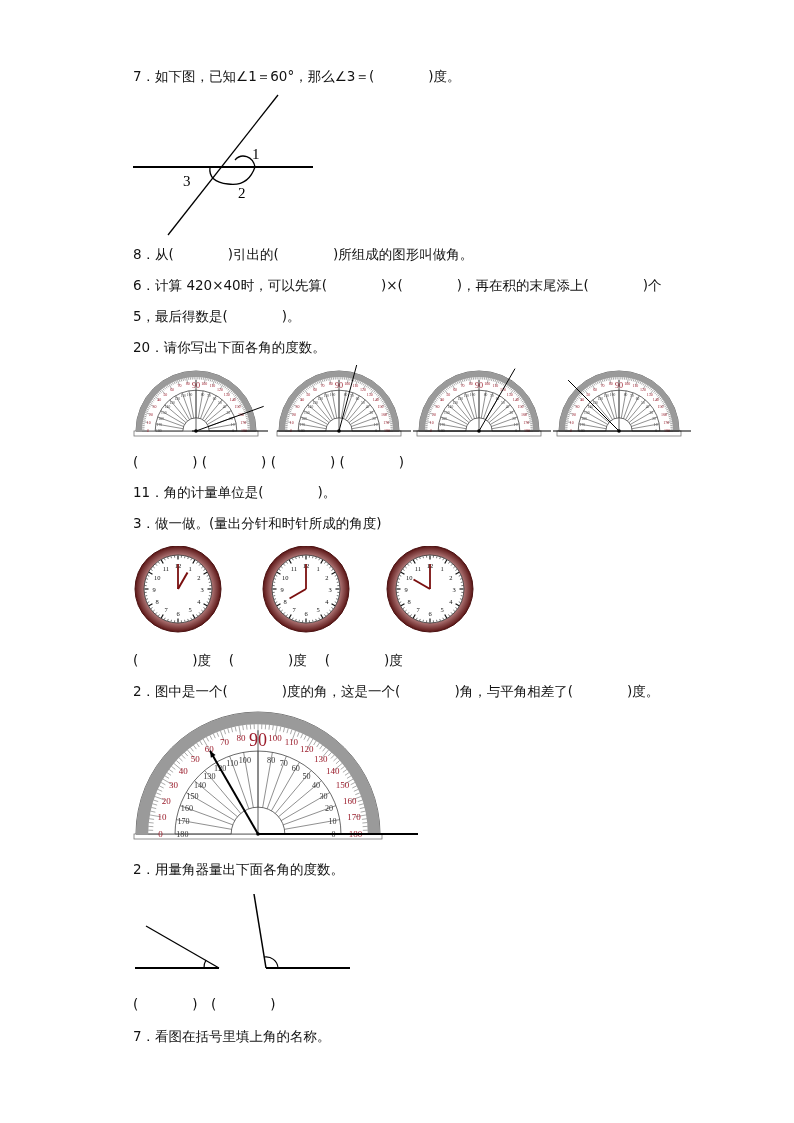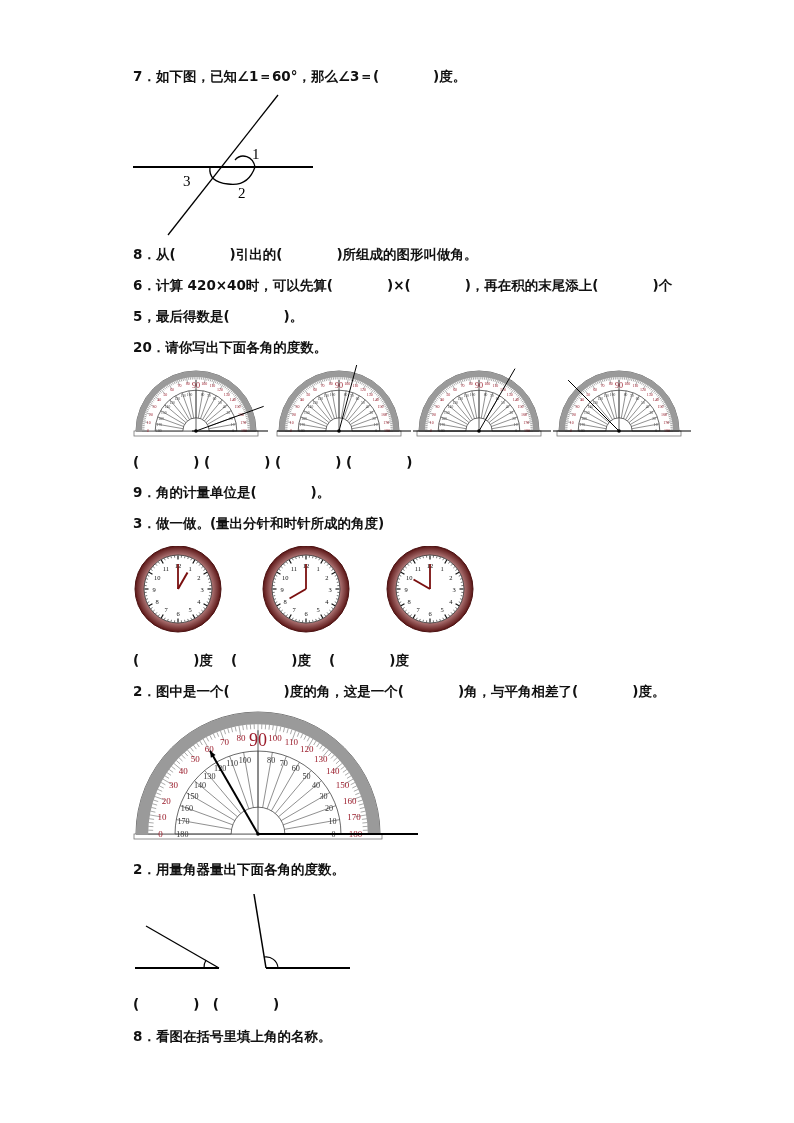--- a/index.html
+++ b/index.html
@@ -1,18 +1,18 @@
 <!DOCTYPE html>
 <html><head>
 <meta charset="utf-8">
 <style>
   html, body { margin: 0; padding: 0; background: #ffffff; }
   body { width: 794px; height: 1123px; position: relative; overflow: hidden;
          font-family: "DejaVu Sans", "Liberation Sans", sans-serif; color: #111; }
-  .line { position: absolute; left: 133px; font-size: 13.5px; line-height: 18px; white-space: pre; font-weight: bold; }
+  .line { position: absolute; left: 133px; font-size: 13.5px; line-height: 18px; white-space: pre; }
   .fig { position: absolute; }
   svg text { font-family: "Liberation Serif", "DejaVu Serif", serif; }
 </style>
 </head>
 <body>
 
 <div class="line" style="top:67px">7．如下图，已知∠1＝60°，那么∠3＝(　　　　)度。</div>
 <svg class="fig" style="left:130px;top:92px" width="190" height="145">
   <line x1="3" y1="75" x2="183" y2="75" stroke="#000" stroke-width="2"></line>
   <line x1="38" y1="143" x2="148" y2="3" stroke="#000" stroke-width="1.3"></line>
@@ -660,21 +660,21 @@
         <text x="66" y="22.800000000000004" font-size="8" fill="#9b1b2a" text-anchor="middle">90</text>
         <line x1="66" y1="66" x2="66" y2="15" stroke="#333" stroke-width="0.8"></line>
         <line x1="66" y1="66" x2="15.08831175456858" y2="15.088311754568572" stroke="#000" stroke-width="1"></line>
         <line x1="0" y1="66" x2="138" y2="66" stroke="#000" stroke-width="1.2"></line>
         <circle cx="66" cy="66" r="1.8" fill="#000"></circle>
       </svg></div>
   </div>
 
 <div class="line" style="top:453px">(　　　　) (　　　　) (　　　　) (　　　　)</div>
 
-<div class="line" style="top:483px">9．角的计量单位是(　　　　)。</div>
+<div class="line" style="top:483px">11．角的计量单位是(　　　　)。</div>
 
 <div class="line" style="top:514px">3．做一做。(量出分针和时针所成的角度)</div>
 
 <div id="clocks12" class="fig" style="left:133px;top:546px">
     <div style="position: absolute; left: 0px; top: 0px;"><svg xmlns="http://www.w3.org/2000/svg" width="92" height="90">
         <defs>
           <radialGradient id="rim0" cx="50%" cy="50%" r="50%">
             <stop offset="78%" stop-color="#b27a7a"></stop>
             <stop offset="100%" stop-color="#5a1414"></stop>
           </radialGradient>
@@ -1097,13 +1097,13 @@
     <path d="M 74 78 A 15 15 0 0 1 76 70" fill="none" stroke="#000" stroke-width="1.2"></path>
   </g>
   <g>
     <line x1="136" y1="78" x2="220" y2="78" stroke="#000" stroke-width="2"></line>
     <line x1="136" y1="78" x2="124" y2="4" stroke="#000" stroke-width="1.5"></line>
     <path d="M 134 67 A 12 12 0 0 1 148 78" fill="none" stroke="#000" stroke-width="1.2"></path>
   </g>
 </svg>
 <div class="line" style="top:995px">(　　　　)　(　　　　)</div>
 
-<div class="line" style="top:1027px">8．看图在括号里填上角的名称。</div>
+<div class="line" style="top:1027px">7．看图在括号里填上角的名称。</div>
 
 </body></html>

